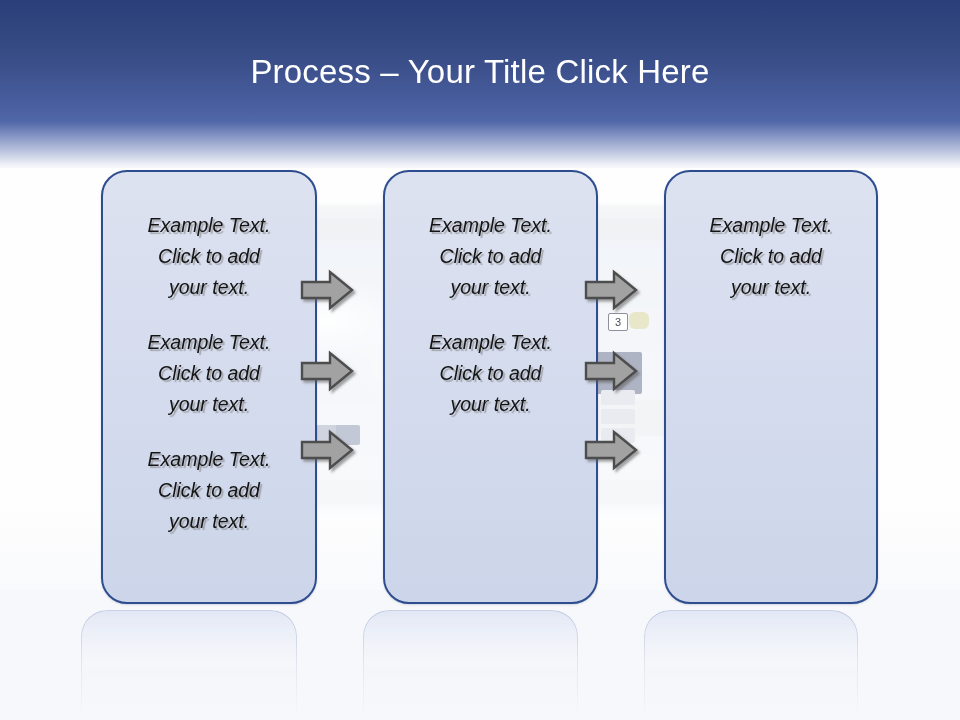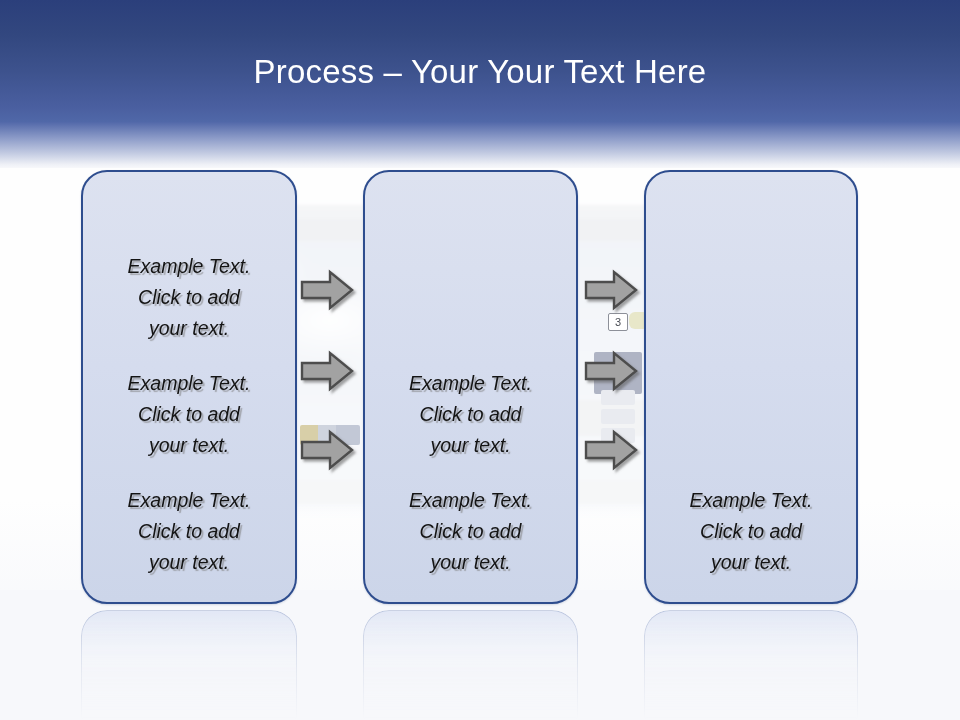--- a/index.html
+++ b/index.html
@@ -131,23 +131,24 @@
   
   .pbox {
     position: absolute;
     box-sizing: border-box;
     border: 2px solid #2e4d8e;
     border-radius: 26px;
     background: linear-gradient(180deg, #dde2f0 0%, #d5dcee 45%, #ccd5e9 100%);
     box-shadow: 0 1px 2px rgba(40,60,110,.18);
     display: flex;
     flex-direction: column;
-    justify-content: flex-end;
+    justify-content: flex-start;
     align-items: center;
     padding-top: 38px;
+    margin-left: 20px;
   }
   .pbox.b1 { left: 81px;  top: 170px; width: 216px; height: 434px; }
   .pbox.b2 { left: 363px; top: 170px; width: 215px; height: 434px; }
   .pbox.b3 { left: 644px; top: 170px; width: 214px; height: 434px; }
 
   .ptext {
     width: 185px;
     text-align: center;
     font-style: italic;
     font-size: 19.5px;
@@ -208,21 +209,21 @@
   <div class="bg-ui-chip chip-bubble"></div>
   <div class="bg-ui-chip chip-bar1"></div>
   <div class="bg-ui-chip chip-bar2"></div>
   <div class="bg-ui-chip chip-bar3"></div>
   <div class="bg-ui-chip chip-icons"></div>
 
   <div class="bg-veil-bottom"></div>
 
   <div class="header"></div>
   <div class="header-fade"></div>
-  <div class="title"><span class="strong">Process</span><span class="rest"> – Your Your Text Here</span></div>
+  <div class="title"><span class="strong">Process</span><span class="rest"> – Your Title Click Here</span></div>
 
   <div class="refl r1"></div>
   <div class="refl r2"></div>
   <div class="refl r3"></div>
 
   <div class="pbox b1">
     <div class="ptext">Example Text.
 Click  to add
 your text.</div>
     <div class="ptext">Example Text.

